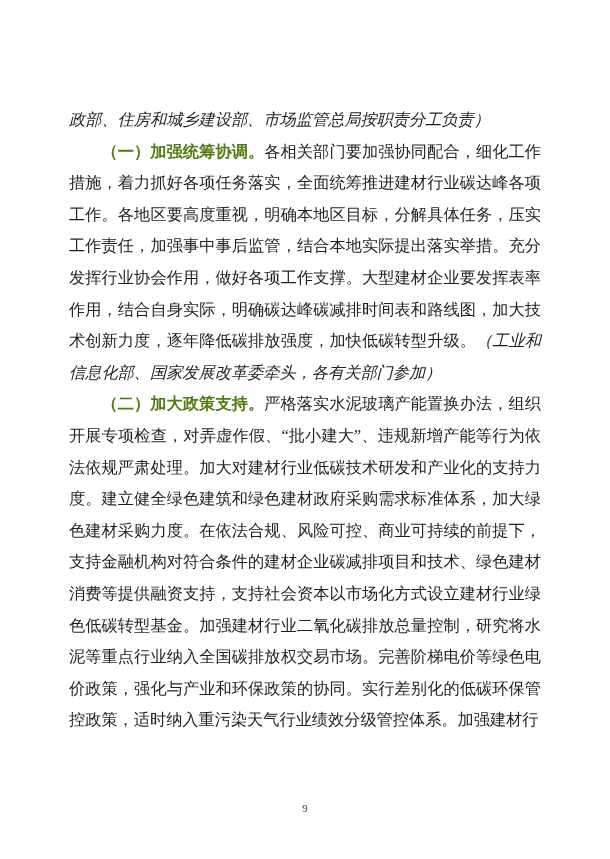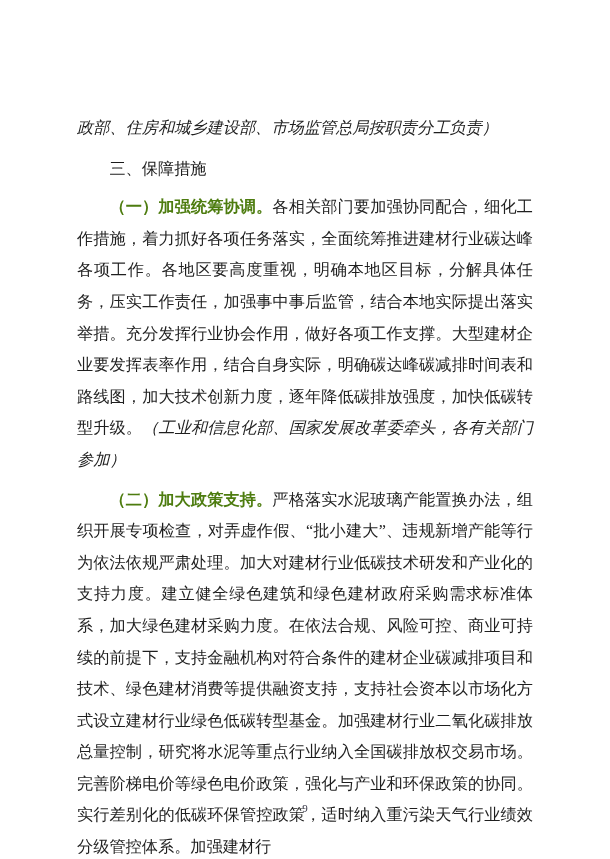--- a/index.html
+++ b/index.html
@@ -21,21 +21,21 @@
     top: 105px;
     width: 472px;
     color: #1f1f1f;
     font-size: 16.2px;
     line-height: 31.6px;
     text-align: justify;
     letter-spacing: 0;
   }
   .content p,
   .content h3 {
-    margin: 8px;
+    margin: 0;
     padding: 0;
     font-weight: normal;
     font-size: inherit;
   }
   .continuation-line {
     font-style: italic;
     text-align: left;
     text-indent: 0;
   }
   .section-heading {
@@ -65,18 +65,17 @@
     color: #3a3a4a;
     font-family: "Liberation Serif", "DejaVu Serif", serif;
   }
 </style>
 </head>
 <body>
 
 <div class="page">
   <div class="content">
     <p class="continuation-line">政部、住房和城乡建设部、市场监管总局按职责分工负责）</p>
-    <h3 class="section-heading">三、保障措施</h3>
     <p class="para"><b class="lead">（一）加强统筹协调。</b><span>各相关部门要加强协同配合，细化工作措施，着力抓好各项任务落实，全面统筹推进建材行业碳达峰各项工作。各地区要高度重视，明确本地区目标，分解具体任务，压实工作责任，加强事中事后监管，结合本地实际提出落实举措。充分发挥行业协会作用，做好各项工作支撑。大型建材企业要发挥表率作用，结合自身实际，明确碳达峰碳减排时间表和路线图，加大技术创新力度，逐年降低碳排放强度，加快低碳转型升级。</span><i class="attribution">（工业和信息化部、国家发展改革委牵头，各有关部门参加）</i></p>
     <p class="para"><b class="lead">（二）加大政策支持。</b><span>严格落实水泥玻璃产能置换办法，组织开展专项检查，对弄虚作假、“批小建大”、违规新增产能等行为依法依规严肃处理。加大对建材行业低碳技术研发和产业化的支持力度。建立健全绿色建筑和绿色建材政府采购需求标准体系，加大绿色建材采购力度。在依法合规、风险可控、商业可持续的前提下，支持金融机构对符合条件的建材企业碳减排项目和技术、绿色建材消费等提供融资支持，支持社会资本以市场化方式设立建材行业绿色低碳转型基金。加强建材行业二氧化碳排放总量控制，研究将水泥等重点行业纳入全国碳排放权交易市场。完善阶梯电价等绿色电价政策，强化与产业和环保政策的协同。实行差别化的低碳环保管控政策，适时纳入重污染天气行业绩效分级管控体系。加强建材行</span><i class="attribution"></i></p>
   </div>
   <div class="page-number">9</div>
 </div>
 
 </body></html>

